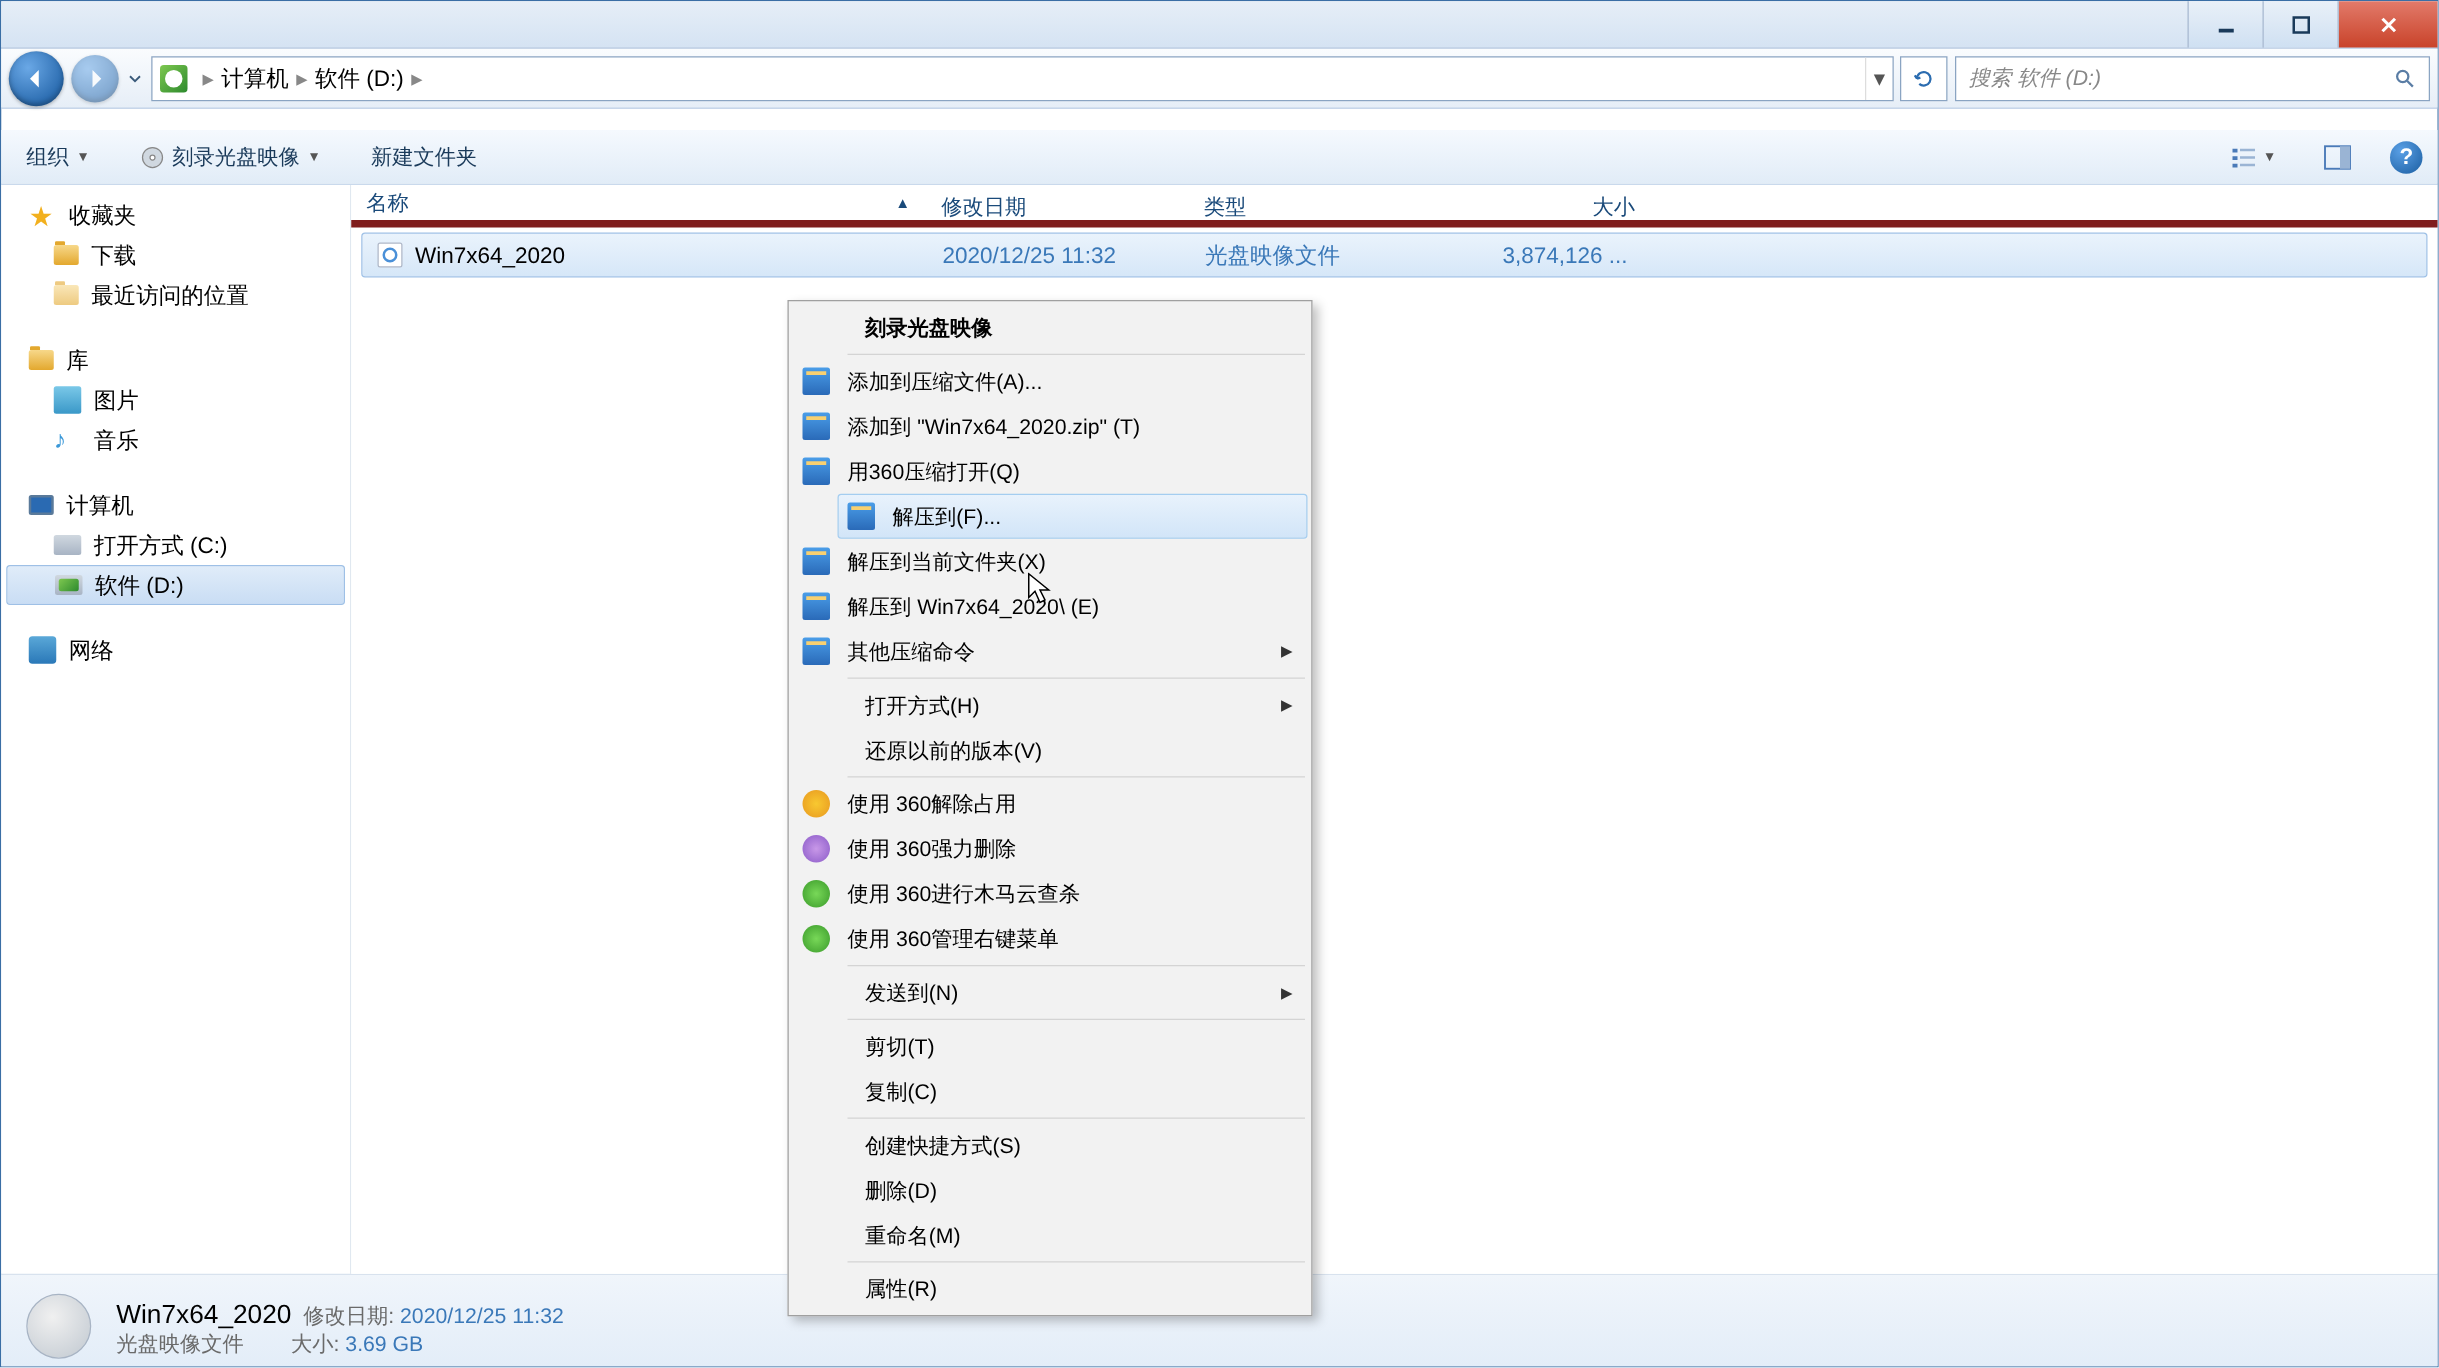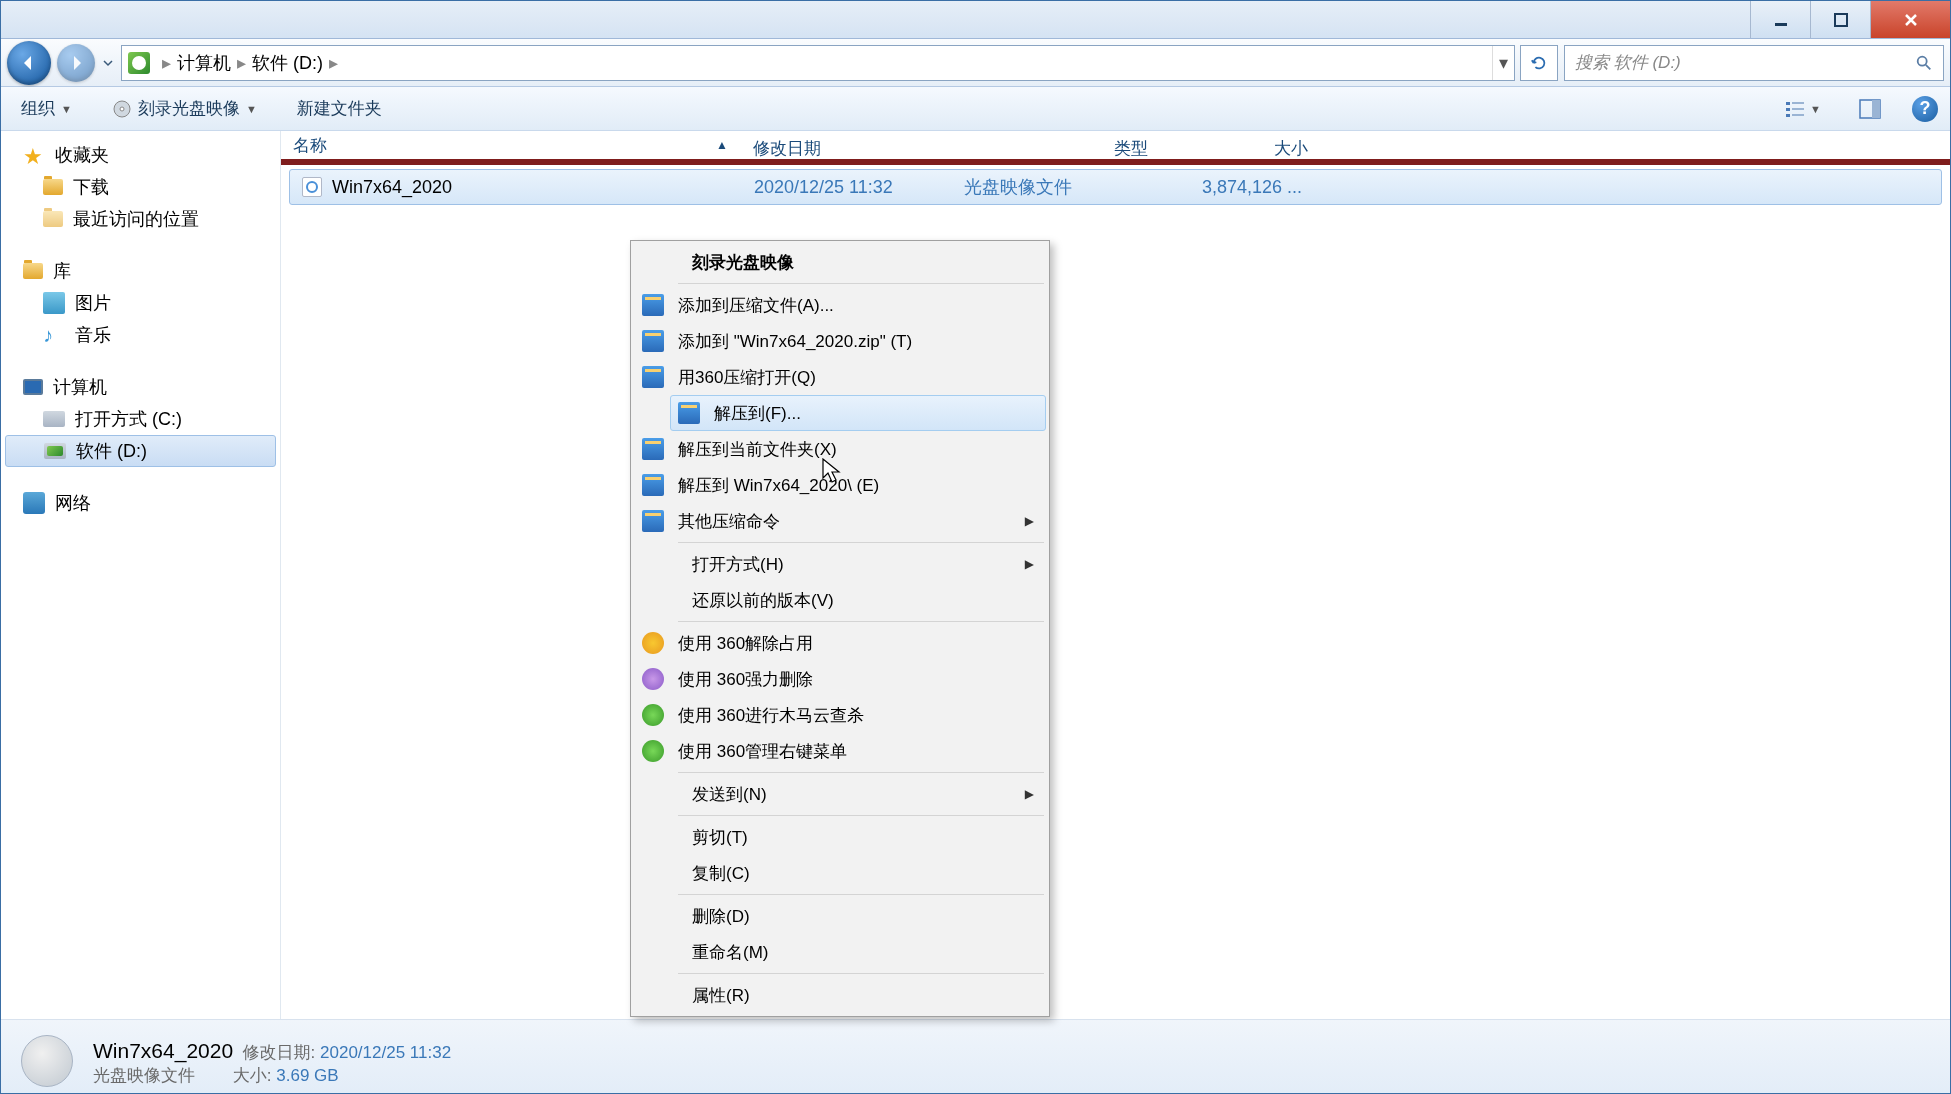--- a/index.html
+++ b/index.html
@@ -22,21 +22,21 @@
 .addr-icon { width: 22px; height: 22px; margin: 0 6px; background: linear-gradient(135deg,#7ec850,#2d8a2d); border-radius: 3px; position: relative; }
 .addr-icon::after { content:''; position:absolute; inset:4px; background:#fff; border-radius:50%; }
 .addr-sep { color: #888; padding: 0 6px; }
 .addr-drop { width: 22px; text-align: center; color: #555; border-left: 1px solid #ddd; height: 100%; line-height: 34px; }
 .refresh { width: 38px; height: 36px; border: 1px solid #8aa4c2; background: #fff; display: flex; align-items: center; justify-content: center; margin-left: -1px; }
 .refresh svg { width: 18px; height: 18px; stroke: #2b6cb0; fill: none; stroke-width: 2; }
 .search { width: 380px; height: 36px; border: 1px solid #8aa4c2; background: #fff; display: flex; align-items: center; padding: 0 10px; color: #888; font-style: italic; font-size: 17px; justify-content: space-between; }
 .search svg { width: 18px; height: 18px; stroke: #5a7da5; fill: none; stroke-width: 2; }
 
 
-.toolbar { height: 44px; background: linear-gradient(#f5f9fe,#e1ecf7); display: flex; align-items: center; padding: 0 12px; gap: 24px; border-bottom: 1px solid #c9d9ec; font-size: 17px; }
+.toolbar { height: 44px; background: linear-gradient(#f5f9fe,#e1ecf7); display: flex; align-items: center; padding: 0 12px; gap: 24px; border-bottom: 1px solid #c9d9ec; font-size: 17px; margin-top: 17px; }
 .tb-item { display: flex; align-items: center; gap: 6px; color: #1a3a5a; padding: 4px 8px; }
 .tb-icon { width: 20px; height: 20px; }
 .tb-spacer { flex: 1; }
 .tb-view { display: flex; align-items: center; gap: 4px; padding: 2px 6px; border: 1px solid transparent; }
 .help-icon { width: 26px; height: 26px; border-radius: 50%; background: radial-gradient(circle at 35% 30%, #5aa0e6, #1a5da0); color: #fff; display: flex; align-items: center; justify-content: center; font-weight: bold; font-size: 18px; }
 
 
 .body { flex: 1; display: flex; min-height: 0; }
 .sidebar { width: 280px; background: #fff; padding: 8px 0; font-size: 18px; overflow-y: auto; border-right: 1px solid #e0e8f0; }
 .sb-group { margin-bottom: 20px; }
@@ -50,21 +50,21 @@
 .mon-icon { width: 20px; height: 16px; background: #2a6ab2; border: 2px solid #5a7a9a; border-radius: 2px; position: relative; }
 .disk-icon { width: 22px; height: 16px; background: linear-gradient(#d0d8e0,#a8b4c4); border-radius: 2px; position: relative; }
 .disk-icon.green::after { content:''; position:absolute; inset:3px; background:linear-gradient(135deg,#7ec850,#2d8a2d); border-radius:2px; }
 
 
 .filelist { flex: 1; background: #fff; position: relative; }
 .columns { display: flex; height: 34px; border-bottom: 6px solid #7f1d1d; font-size: 17px; color: #1a4a7a; }
 .col { padding: 6px 12px; border-right: 1px solid transparent; }
 .col-name { width: 460px; display:flex; align-items:center; justify-content:space-between; }
 .col-date { width: 210px; }
-.col-type { width: 210px; text-align: right; }
+.col-type { width: 210px; }
 .col-size { width: 160px; text-align: right; }
 .sort-arrow { color:#1a4a7a; font-size:12px; }
 .filerow { display: flex; align-items: center; height: 36px; font-size: 18px; margin: 4px 8px; border: 1px solid #9ec0e6; background: linear-gradient(#eaf3fc,#d6e7f8); border-radius: 3px; }
 .filerow .cell { padding: 0 12px; }
 .cell-name { width: 452px; display: flex; align-items: center; gap: 10px; color: #000; }
 .file-icon { width: 20px; height: 20px; background: #fff; border: 1px solid #b0b8c8; border-radius: 2px; position: relative; }
 .file-icon::after { content:''; position:absolute; inset:3px; border:2px solid #4a90d8; border-radius:50%; }
 .cell-date { width: 210px; color: #3a78b8; }
 .cell-type { width: 210px; color: #3a78b8; }
 .cell-size { width: 152px; text-align: right; color: #3a78b8; }
@@ -350,20 +350,24 @@
       <span class="ctx-iconbar"></span>
       <span>剪切(T)</span>
     </div>
   <div class="ctx-item">
       <span class="ctx-iconbar"></span>
       <span>复制(C)</span>
     </div>
   <div class="ctx-sep"></div>
   <div class="ctx-item">
       <span class="ctx-iconbar"></span>
+      <span>创建快捷方式(S)</span>
+    </div>
+  <div class="ctx-item">
+      <span class="ctx-iconbar"></span>
       <span>删除(D)</span>
     </div>
   <div class="ctx-item">
       <span class="ctx-iconbar"></span>
       <span>重命名(M)</span>
     </div>
   <div class="ctx-sep"></div>
   <div class="ctx-item">
       <span class="ctx-iconbar"></span>
       <span>属性(R)</span>

